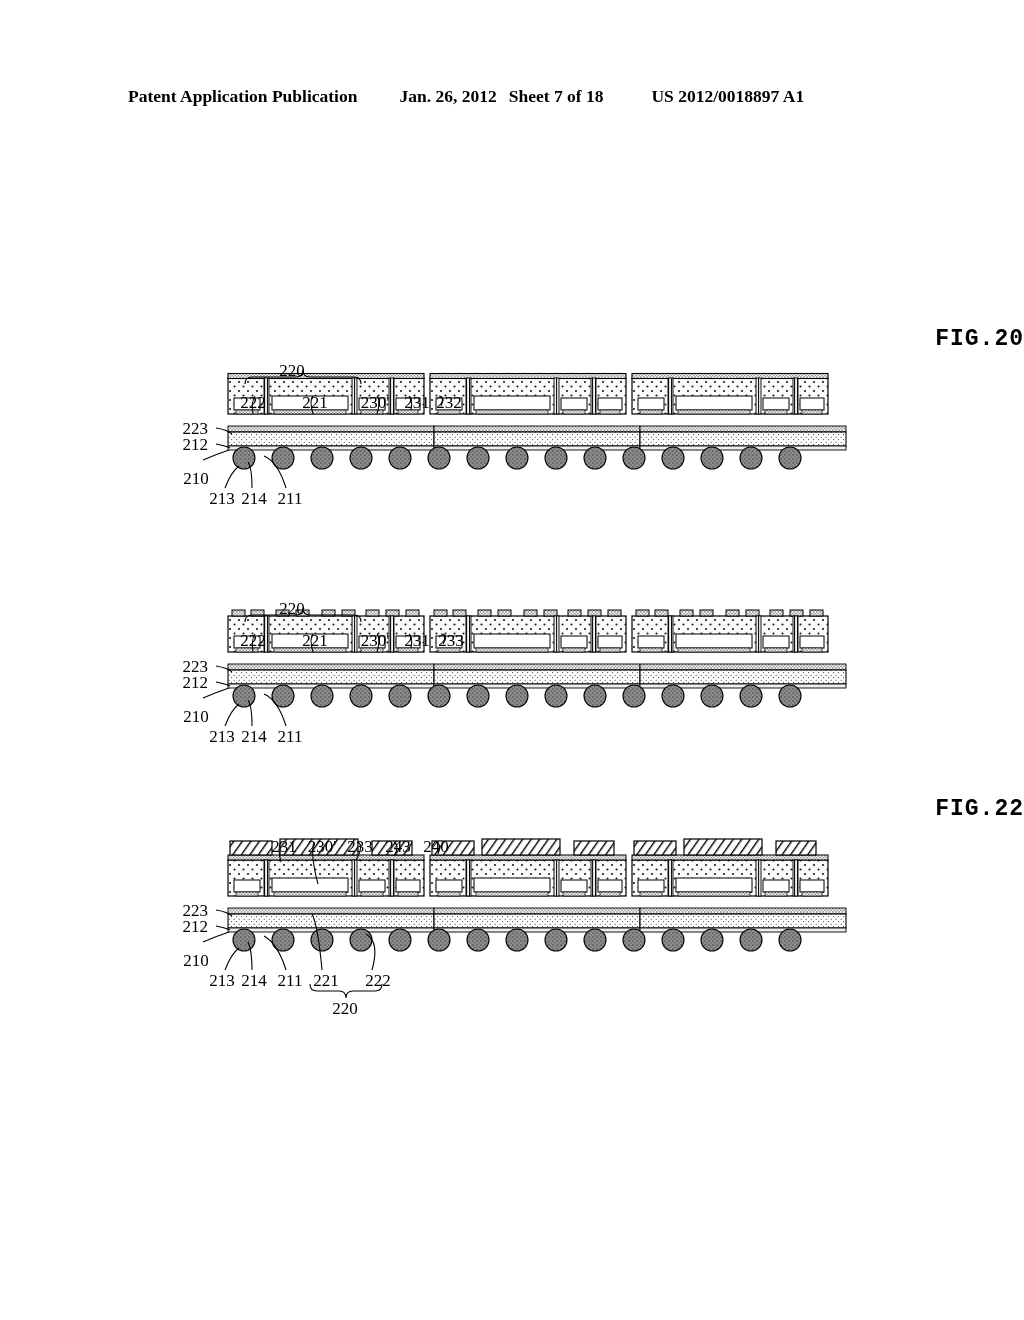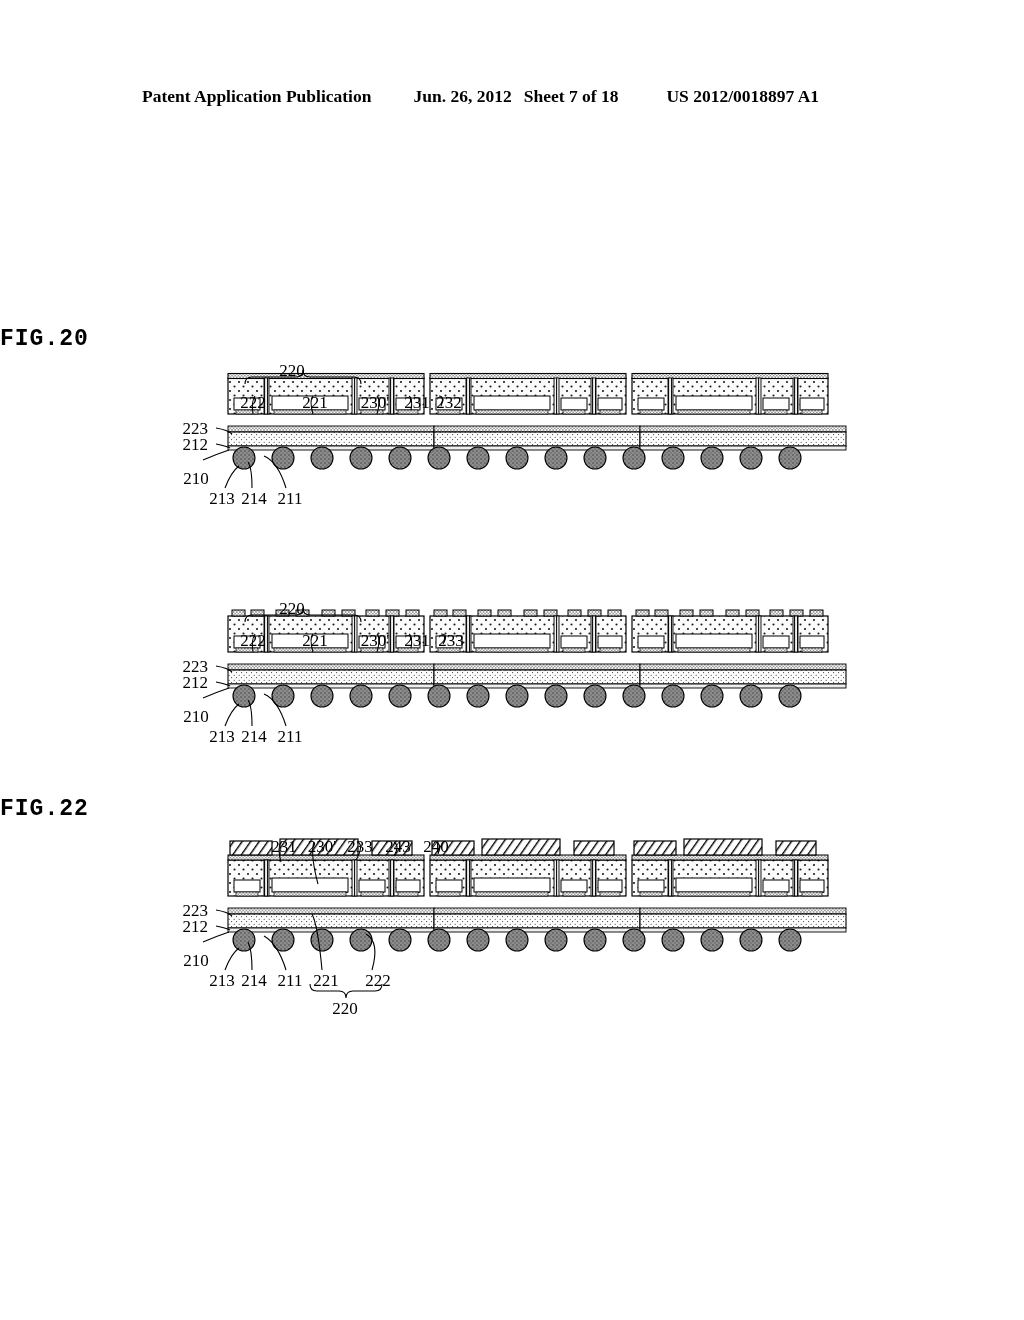--- a/index.html
+++ b/index.html
@@ -25,21 +25,20 @@
     top: 86px;
     left: 128px;
     width: 768px;
     height: 24px;
     display: flex;
     align-items: baseline;
     font-family: "Liberation Serif", serif;
     font-weight: bold;
     font-size: 17.5px;
     white-space: nowrap;
-    margin-left: 14px;
   }
   .pub-header .h-left { }
   .pub-header .h-mid {
     margin-left: 42px;
   }
   .pub-header .h-sheet {
     margin-left: 12px;
   }
   .pub-header .h-right {
     margin-left: 48px;
@@ -53,21 +52,21 @@
     width: 1024px;
   }
   #figure-20 { top: 318px; height: 236px; }
   #figure-21 { top: 552px; height: 246px; }
   #figure-22 { top: 788px; height: 262px; }
 
   .fig-title {
     position: absolute;
     left: 0;
     width: 1024px;
-    text-align: left;
+    text-align: right;
     font-family: "Liberation Mono", monospace;
     font-weight: bold;
     font-size: 23px;
     letter-spacing: 1px;
     top: 8px;
   }
   .fig-canvas {
     position: absolute;
     left: 0;
     top: 0;
@@ -80,21 +79,21 @@
     height: 100%;
   }
 </style>
 </head>
 <body>
 
 <div class="page">
 
   <div class="pub-header">
     <span class="h-left">Patent Application Publication</span>
-    <span class="h-mid">Jun. 26, 2012</span>
+    <span class="h-mid">Jan. 26, 2012</span>
     <span class="h-sheet">Sheet 7 of 18</span>
     <span class="h-right">US 2012/0018897 A1</span>
   </div>
 
   <div class="figure" id="figure-20">
     <div class="fig-title">FIG.20</div>
     <div class="fig-canvas">
       <svg viewBox="0 0 1024 236" preserveAspectRatio="none">
         <defs>
 

